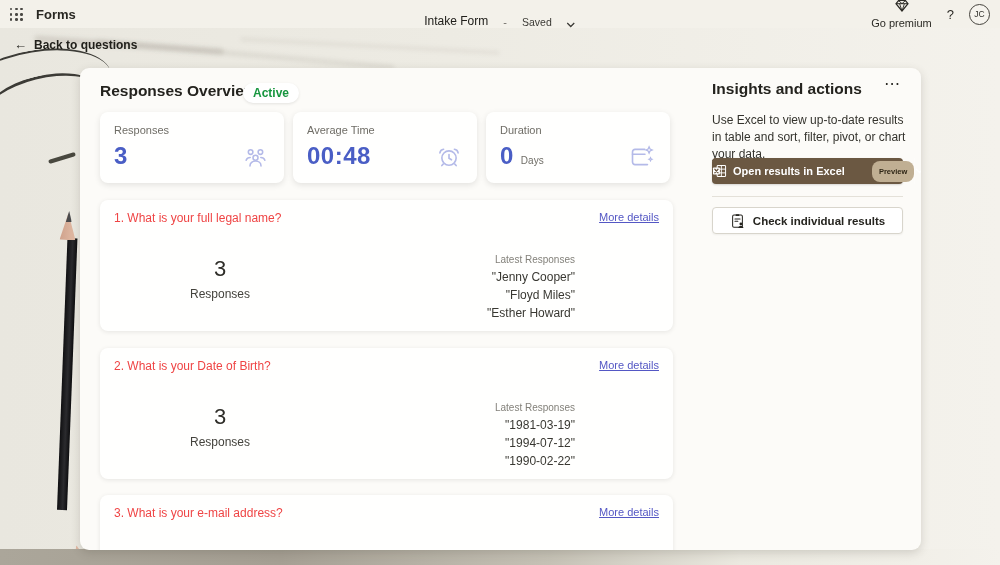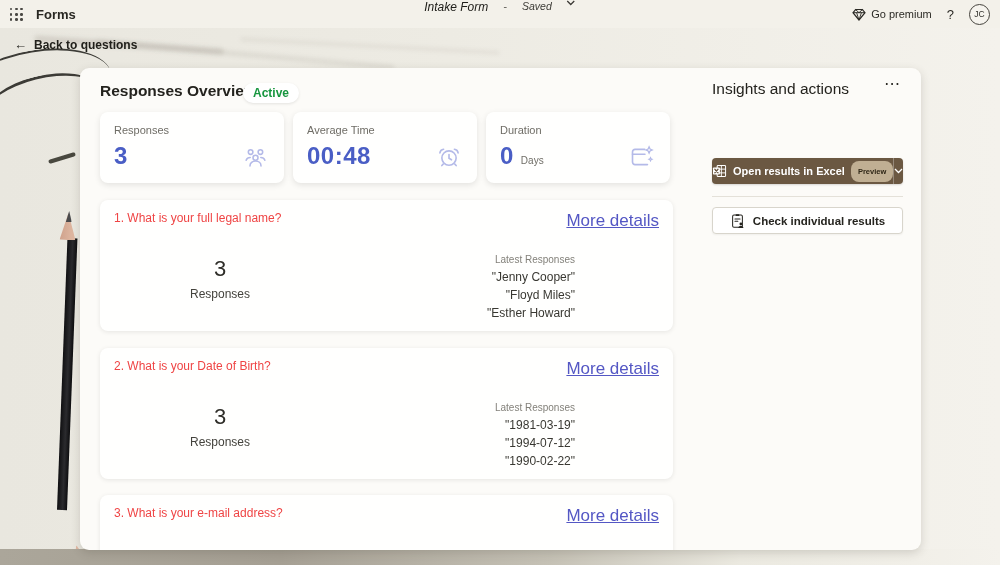--- a/index.html
+++ b/index.html
@@ -27,26 +27,26 @@
                   background:linear-gradient(to right,#aba69a 0%,#a59f93 28%,#c5c1b5 55%,#ebe9e0 74%,#f4f2ec 100%); }
 
   
   .topbar { position:absolute; z-index:3; left:0; top:0; width:1000px; height:28px;
             background:#f3f1ea; display:flex; align-items:center; }
   .waffle { position:absolute; left:10px; top:8px; width:13px; height:13px;
             display:grid; grid-template-columns:repeat(3,1fr); gap:2.4px; cursor:pointer; }
   .waffle i { width:2.4px; height:2.4px; border-radius:50%; background:#4a4944; }
   .app-name { position:absolute; left:36px; font-size:13px; font-weight:700; color:#282722; }
   .doc-group { position:absolute; left:50%; transform:translateX(-50%); display:flex;
-               align-items:flex-start; gap:15px; height:28px;font-style:italic; }
+               align-items:flex-end; gap:15px; height:28px; }
   .doc-title { font-size:12px; color:#21201c; }
   .doc-sep { font-size:11px; color:#6f6d67; }
   .doc-saved { font-size:10.5px; color:#3b3a35; }
   .tb-right { position:absolute; right:10px; display:flex; align-items:center; gap:15px; height:28px; }
-  .premium { display:flex; align-items:center; gap:5px; font-size:11px; color:#2b2a25; cursor:pointer; }
+  .premium { display:flex; align-items:center; gap:5px; font-size:11px; color:#2b2a25; cursor:pointer;flex-direction:column; }
   .help { font-size:13px; color:#2b2a25; cursor:pointer; }
   .avatar { width:21px; height:21px; border-radius:50%; border:1.3px solid #45433d;
             display:flex; align-items:center; justify-content:center; font-size:8.5px;
             color:#33322d; background:#f6f4ee; cursor:pointer; }
 
   .back-row { position:absolute; z-index:3; left:14px; top:37px; display:flex;
               align-items:center; gap:7px; cursor:pointer; }
   .back-arrow { font-size:13px; color:#1f1e1a; }
   .back-label { font-size:12px; font-weight:600; color:#21201b; }
 
@@ -64,43 +64,43 @@
           border-radius:8px; box-shadow:0 2px 6px rgba(0,0,0,.10); }
   .stat-label { position:absolute; left:14px; top:12px; font-size:11px; color:#6f6d66; }
   .stat-value { position:absolute; left:14px; top:30px; font-size:24px; font-weight:700;
                 color:#4a5ec5; letter-spacing:.5px; }
   .stat-unit { font-size:10px; font-weight:400; color:#6f6d66; margin-left:7px; letter-spacing:0; }
   .stat-icon { position:absolute; right:15px; bottom:13px; color:#b4bae8; }
 
   .qcard { position:absolute; left:20px; width:573px; background:#fffffe; border-radius:8px;
            box-shadow:0 1px 5px rgba(0,0,0,.09); }
   .q-title { position:absolute; left:14px; top:11px; font-size:12px; color:#ef4444; }
-  .q-more { position:absolute; right:14px; top:11px; font-size:17px; color:#5457c4;
+  .q-more { position:absolute; right:14px; top:11px; font-size:11px; color:#5457c4;
             text-decoration:underline; cursor:pointer; }
   .q-countblock { position:absolute; left:70px; top:56px; width:100px; text-align:center; }
   .q-count { font-size:22px; color:#2e2d28; }
   .q-count-label { font-size:12px; color:#44433d; margin-top:5px; }
   .q-latest { position:absolute; left:315px; top:54px; width:160px; text-align:right; }
   .q-latest-label { font-size:10px; color:#83817a; margin-bottom:5px; }
   .q-latest-item { display:block; font-size:12px; color:#393832; margin-bottom:4px; }
 
   
-  .ins-title { position:absolute; left:632px; top:12px; font-size:15.5px; font-weight:400; color:#24231e; }
+  .ins-title { position:absolute; left:632px; top:12px; font-size:15.5px; font-weight:700; color:#24231e; }
   .ins-menu { position:absolute; left:804px; top:6px; font-size:16px; color:#2b2a25;
               letter-spacing:1px; cursor:pointer; }
   .ins-desc { position:absolute; left:632px; top:44px; width:197px; font-size:12px;
               line-height:1.42; color:#34332d; }
   .excel-btn { position:absolute; left:632px; top:90px; width:191px; height:26px;
                background:#6b5842; border-radius:4px; display:flex; align-items:stretch;
                cursor:pointer; box-shadow:0 1px 2px rgba(0,0,0,.15); }
   .excel-main { flex:1; display:flex; align-items:center; justify-content:center; gap:6px;
                 border-right:1px solid rgba(255,255,255,.3); }
   .excel-label { font-size:11px; font-weight:700; color:#ffffff; white-space:nowrap; }
   .preview-pill { background:#c0af93; color:#2e2616; font-size:7.5px; font-weight:700;
-                  padding:6px 7px; border-radius:8px; }
+                  padding:6px 7px; border-radius:8px;margin-left:21px; }
   .excel-chevron { width:25px; display:flex; align-items:center; justify-content:center; }
   .ins-divider { position:absolute; left:632px; top:128px; width:191px; height:1px; background:#e4e1d9; }
   .check-btn { position:absolute; left:632px; top:139px; width:191px; height:27px;
                background:#ffffff; border:1px solid #d8d5cc; border-radius:4px;
                display:flex; align-items:center; justify-content:center; gap:8px;
                cursor:pointer; box-shadow:0 1px 2px rgba(0,0,0,.05); }
   .check-label { font-size:11.5px; font-weight:600; color:#262520; }
 </style>
 </head>
 <body>
@@ -231,20 +231,21 @@
       </div>
     </div>
 
     <div class="qcard" style="top:427px;height:120px;">
       <div class="q-title">3. What is your e-mail address?</div>
       <div class="q-more">More details</div>
     </div>
 
     <div class="ins-title">Insights and actions</div>
     <div class="ins-menu">⋯</div>
+    <div class="ins-desc">Use Excel to view up-to-date results in table and sort, filter, pivot, or chart your data.</div>
 
     <div class="excel-btn">
       <div class="excel-main">
         <svg width="15" height="14" viewBox="0 0 16 15" fill="none">
           <rect x="5.5" y="1.5" width="9" height="12" rx="1" stroke="#ffffff" stroke-width="1.1"></rect>
           <line x1="5.5" y1="5.5" x2="14.5" y2="5.5" stroke="#ffffff" stroke-width="1"></line>
           <line x1="5.5" y1="9.5" x2="14.5" y2="9.5" stroke="#ffffff" stroke-width="1"></line>
           <line x1="10" y1="1.5" x2="10" y2="13.5" stroke="#ffffff" stroke-width="1"></line>
           <rect x="1" y="3.8" width="7.4" height="7.4" rx="0.8" fill="#ffffff"></rect>
           <path d="M3 5.6l3.4 3.8M6.4 5.6L3 9.4" stroke="#6b5842" stroke-width="1.3" stroke-linecap="round"></path>

